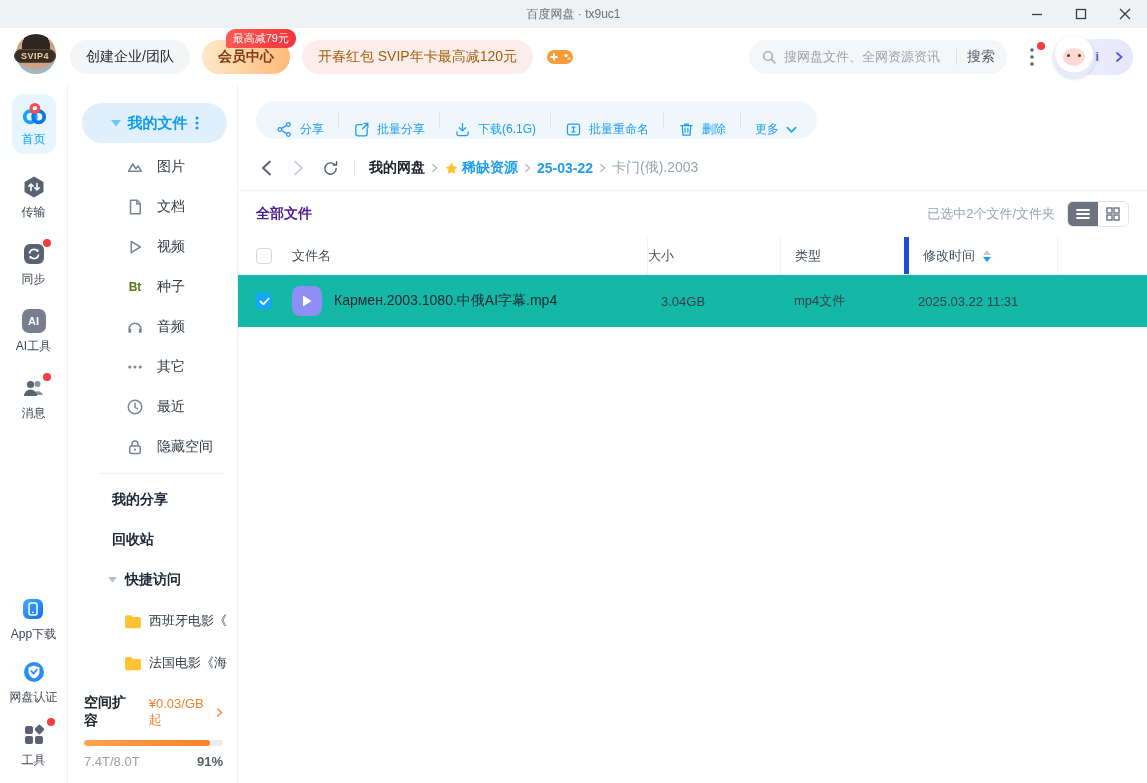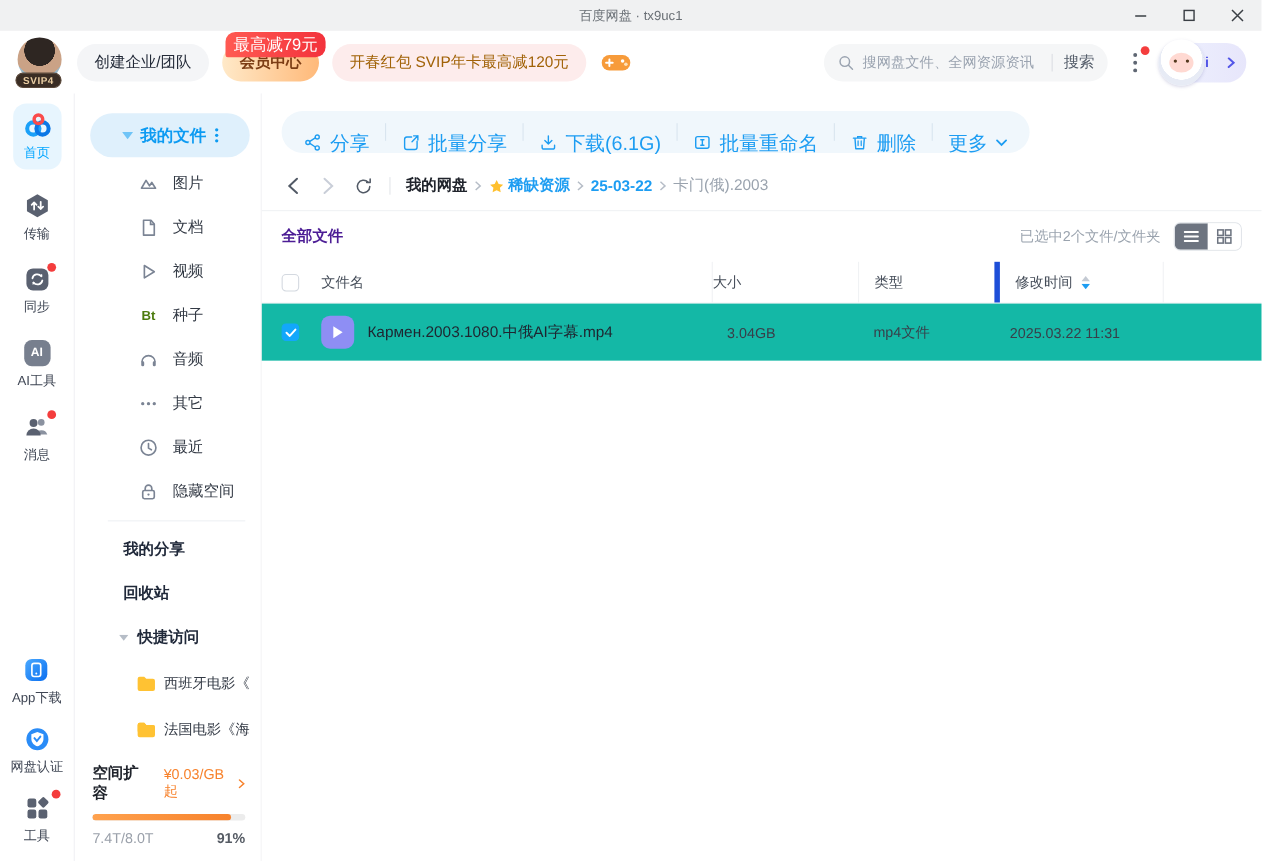--- a/index.html
+++ b/index.html
@@ -11,25 +11,25 @@
   .titlebar { height:28px; background:#f0f1f2; position:relative; display:flex; align-items:center; justify-content:center; flex:none; }
   .titlebar .title { font-size:12px; color:#6a7076; }
   .win-controls { position:absolute; right:0; top:0; height:28px; display:flex; }
   .win-btn { width:44px; height:28px; display:flex; align-items:center; justify-content:center; cursor:pointer; }
   .win-btn svg { display:block; }
 
   
   .header { height:57px; background:#fff; display:flex; align-items:center; padding:0 14px 0 16px; flex:none; gap:12px; }
   .avatar-wrap { position:relative; width:42px; height:46px; flex:none; }
   .avatar { width:40px; height:40px; border-radius:50%; background:radial-gradient(circle at 50% 30%, #2e2622 0 40%, #caa286 41% 68%, #9db8c6 69%); }
-  .avatar-badge { position:absolute; left:-2px; bottom:0; background:#3a2d24; color:#e9cda2; font-size:9px; font-weight:bold; padding:1px 6px; border-radius:8px; border:1px solid #5a483a; letter-spacing:.5px; }
+  .avatar-badge { position:absolute; left:-2px; bottom:17px; background:#3a2d24; color:#e9cda2; font-size:9px; font-weight:bold; padding:1px 6px; border-radius:8px; border:1px solid #5a483a; letter-spacing:.5px; }
   .pill { height:34px; display:flex; align-items:center; padding:0 16px; border-radius:18px; font-size:14px; cursor:pointer; white-space:nowrap; }
   .team-pill { background:#f4f5f7; color:#23ltr2a38; color:#232a38; }
   .vip-pill { position:relative; background:linear-gradient(90deg,#ffe9c8,#ffb979); color:#7c3c14; font-weight:bold; }
-  .vip-badge { position:absolute; top:-11px; right:-6px; background:linear-gradient(90deg,#ff5a52,#f3323c); color:#fff; font-size:15px; font-weight:normal; padding:2px 7px; border-radius:9px 9px 9px 2px;margin-left:43px; }
+  .vip-badge { position:absolute; top:-11px; right:-6px; background:linear-gradient(90deg,#ff5a52,#f3323c); color:#fff; font-size:11px; font-weight:normal; padding:2px 7px; border-radius:9px 9px 9px 2px;margin-left:43px; }
   .promo-pill { background:#fdecec; color:#a16207; }
   .gamepad { width:30px; height:24px; flex:none; cursor:pointer; }
   .hspacer { flex:1; }
   .search-box { width:258px; height:34px; background:#f5f6f7; border-radius:18px; display:flex; align-items:center; padding:0 12px; flex:none; }
   .search-box input { border:none; outline:none; background:transparent; flex:1; font-size:13px; color:#333; min-width:0; font-family:inherit; }
   .search-box input::placeholder { color:#9aa3b0; }
   .search-divider { width:1px; height:16px; background:#dcdfe3; margin:0 10px 0 4px; }
   .search-btn { font-size:14px; color:#545d6a; cursor:pointer; white-space:nowrap; }
   .kebab-wrap { position:relative; width:26px; height:34px; display:flex; align-items:center; justify-content:center; cursor:pointer; }
   .dot-red { position:absolute; width:8px; height:8px; border-radius:50%; background:#f43d3d; top:2px; right:0; }
@@ -73,21 +73,21 @@
   .progress-track { height:6px; border-radius:3px; background:#ececec; overflow:hidden; margin-bottom:8px; }
   .progress-fill { height:100%; border-radius:3px; background:linear-gradient(90deg,#ffa24e,#f7822c); }
   .storage-bottom { display:flex; justify-content:space-between; align-items:center; }
   .storage-usage { font-size:13px; color:#9aa0aa; }
   .storage-pct { font-size:13px; font-weight:bold; color:#555b64; }
 
   
   .main { flex:1; display:flex; flex-direction:column; min-width:0; background:#fff; }
   .toolbar-row { padding:16px 18px 10px; }
   .toolbar-pill { display:inline-flex; align-items:center; height:38px; background:#f0f7fc; border-radius:20px; padding:0 20px; }
-  .tb-item { display:flex; align-items:center; gap:7px; color:#1d9df2; font-size:18px; cursor:pointer; white-space:nowrap;margin-top:19px; }
+  .tb-item { display:flex; align-items:center; gap:7px; color:#1d9df2; font-size:12px; cursor:pointer; white-space:nowrap;margin-top:19px; }
   .tb-sep { width:1px; height:16px; background:#d9e5ef; margin:0 14px; }
   .breadcrumb-row { display:flex; align-items:center; padding:6px 18px 12px; gap:12px; }
   .nav-ico { width:20px; height:20px; display:flex; align-items:center; justify-content:center; cursor:pointer; }
   .bc-divider { width:1px; height:16px; background:#e3e6ea; margin:0 2px; }
   .crumbs { display:flex; align-items:center; gap:6px; font-size:14px; }
   .crumb-root { font-weight:bold; color:#20242c; cursor:pointer; }
   .crumb-link { color:#1d9df2; font-weight:bold; cursor:pointer; display:flex; align-items:center; gap:3px; }
   .crumb-current { color:#9aa3ae; }
   .main-divider { height:1px; background:#f0f2f4; }
   .listhead-row { display:flex; align-items:center; padding:10px 18px; }

